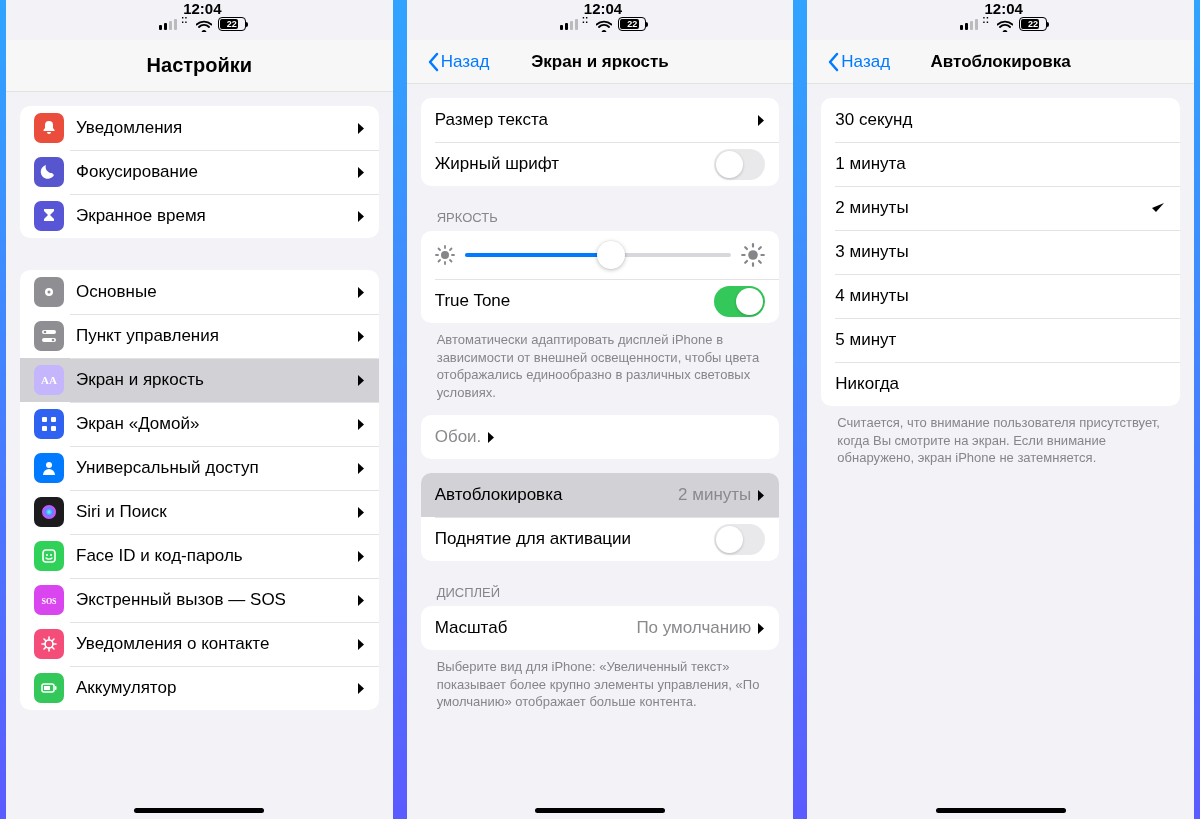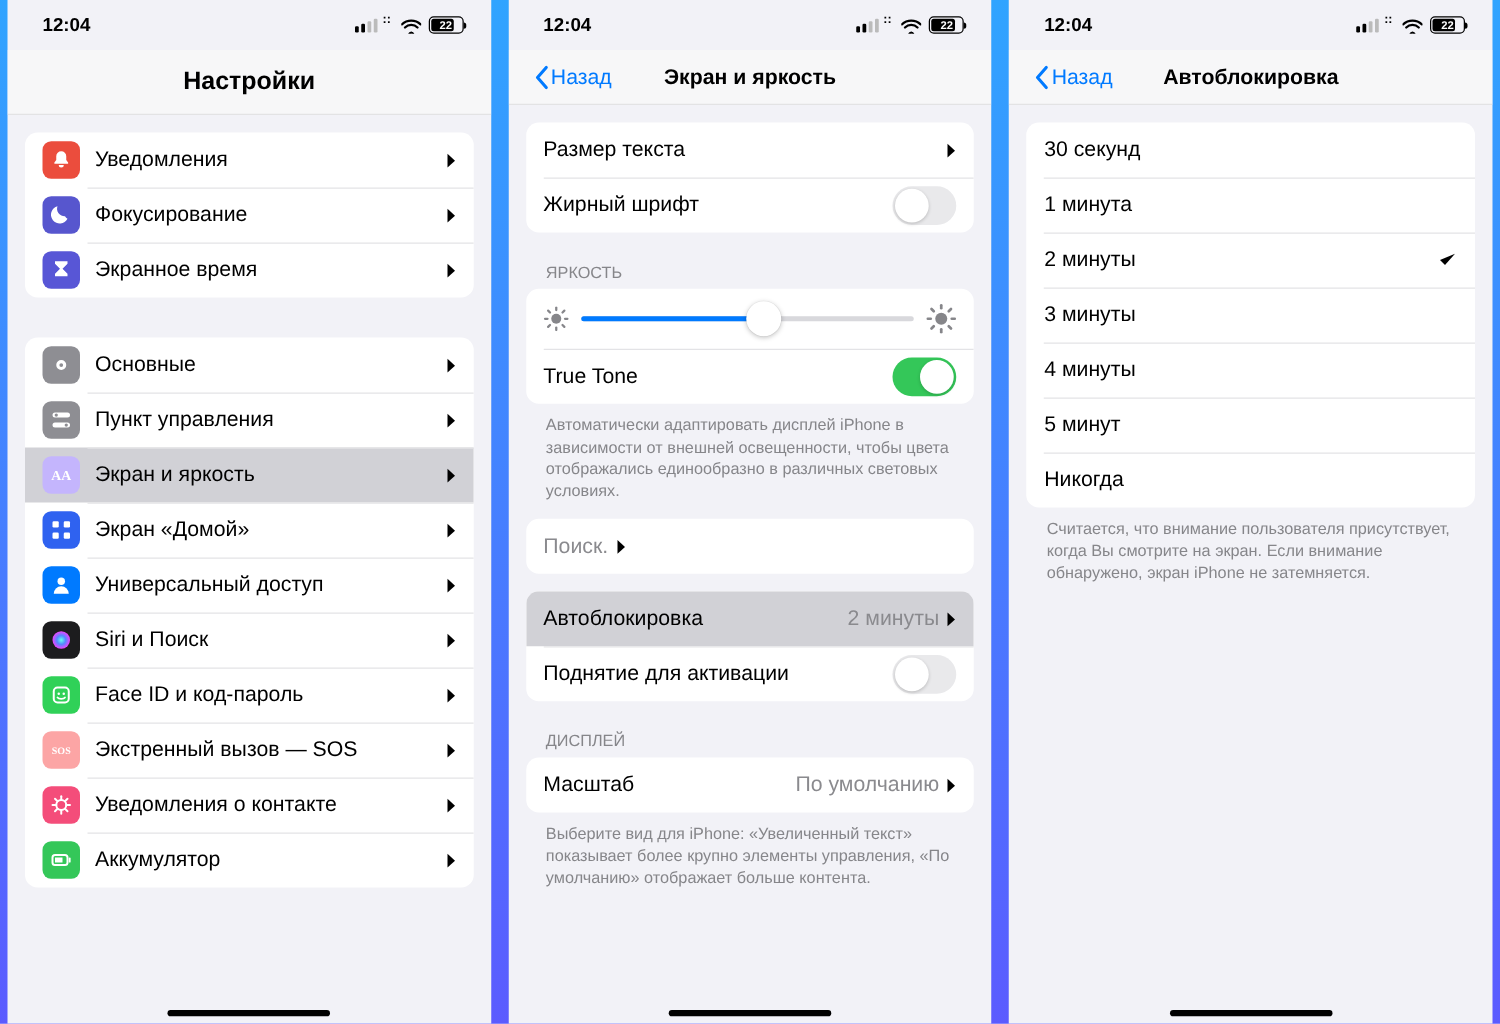--- a/index.html
+++ b/index.html
@@ -8,21 +8,21 @@
     background: linear-gradient(180deg,#30a4ff 0%, #5b5bff 100%);
     width: 1200px; height: 819px; overflow: hidden;
     display: flex; gap: 14px; padding: 0 6px;
   }
   .phone {
     flex: 1 1 0; background:#f2f2f7; border-radius: 0;
     display:flex; flex-direction:column; overflow:hidden; position:relative;
     height: 819px;
   }
   
-  .statusbar { height: 40px; display:flex; align-items:center; justify-content:space-between; padding: 0 22px 0 28px; font-size: 15px; font-weight:600;}
+  .statusbar { height: 40px; display:flex; align-items:center; padding: 0 22px 0 28px; font-size: 15px; font-weight:600;flex-direction:column;}
   .status-right { display:flex; align-items:center; gap:6px; }
   .sig-dots { display:flex; gap:2px; align-items:flex-end;}
   .sig-dots span{ width:3px; border-radius:1px; background:#000;}
   .sig-dots span:nth-child(1){height:5px;}
   .sig-dots span:nth-child(2){height:7px;}
   .sig-dots span:nth-child(3){height:9px; background:#bbb;}
   .sig-dots span:nth-child(4){height:11px; background:#bbb;}
   .sig-extra{font-size:10px; position:relative; top:-5px; left:-2px; font-weight:700;}
   .wifi { width:16px; height:12px; position:relative;}
   .wifi svg{width:16px;height:12px;}
@@ -66,21 +66,21 @@
   .track{flex:1; height:4px; background:#d8d8dc; border-radius:2px; position:relative;}
   .track-fill{position:absolute; left:0; top:0; bottom:0; width:55%; background:#007aff; border-radius:2px;}
   .knob{position:absolute; left:55%; top:50%; width:28px;height:28px;background:#fff;border-radius:50%; transform:translate(-50%,-50%); box-shadow:0 1px 4px rgba(0,0,0,0.25), 0 0 0 0.5px rgba(0,0,0,0.05);}
   
   .homebar{position:absolute; bottom:6px; left:50%; transform:translateX(-50%); width:130px;height:5px;background:#000;border-radius:3px;}
   
   .ic-red{background:#eb4d3d;} .ic-pink{background:#eb445a;} .ic-purple{background:#5756ce;}
   .ic-indigo{background:#5856d6;} .ic-gray{background:#8e8e93;} .ic-gray2{background:#8e8e93;}
   .ic-blue{background:#c4b5fd;} .ic-bluegrid{background:#2f62f0;} .ic-acc{background:#007aff;}
   .ic-teal{background:#30b0c7;} .ic-black{background:#1c1c1e;} .ic-green{background:#30d158;}
-  .ic-redso{background:#fca5a5;align-items:center;} .ic-pinksp{background:#f44d7a;} .ic-greenb{background:#34c759;}
+  .ic-redso{background:#d946ef;align-items:center;} .ic-pinksp{background:#f44d7a;} .ic-greenb{background:#34c759;}
   .white{color:#fff;}
 </style>
 </head>
 <body>
 
 <svg width="0" height="0" style="position:absolute">
   <defs>
     <g id="chev">
         <path d="M1 1 L7 6.5 L1 12"></path>
       </g>
@@ -373,21 +373,21 @@
       </div>
       <div class="row nopad">
         <span class="rlabel">True Tone</span>
         <span class="toggle on"></span>
       </div>
     </div>
     <div class="gftr">Автоматически адаптировать дисплей iPhone в зависимости от внешней освещенности, чтобы цвета отображались единообразно в различных световых условиях.</div>
 
     <div class="group">
       <div class="row nopad">
-        <span class="rval">Поиск.</span>
+        <span class="rval">Обои.</span>
         <svg class="chev" viewBox="0 0 8 13">
             <use href="#chev"></use>
           </svg>
       </div>
     </div>
 
     <div class="group">
       <div class="row nopad sel">
         <span class="rlabel">Автоблокировка</span>
         <span class="rval">2 минуты</span>

